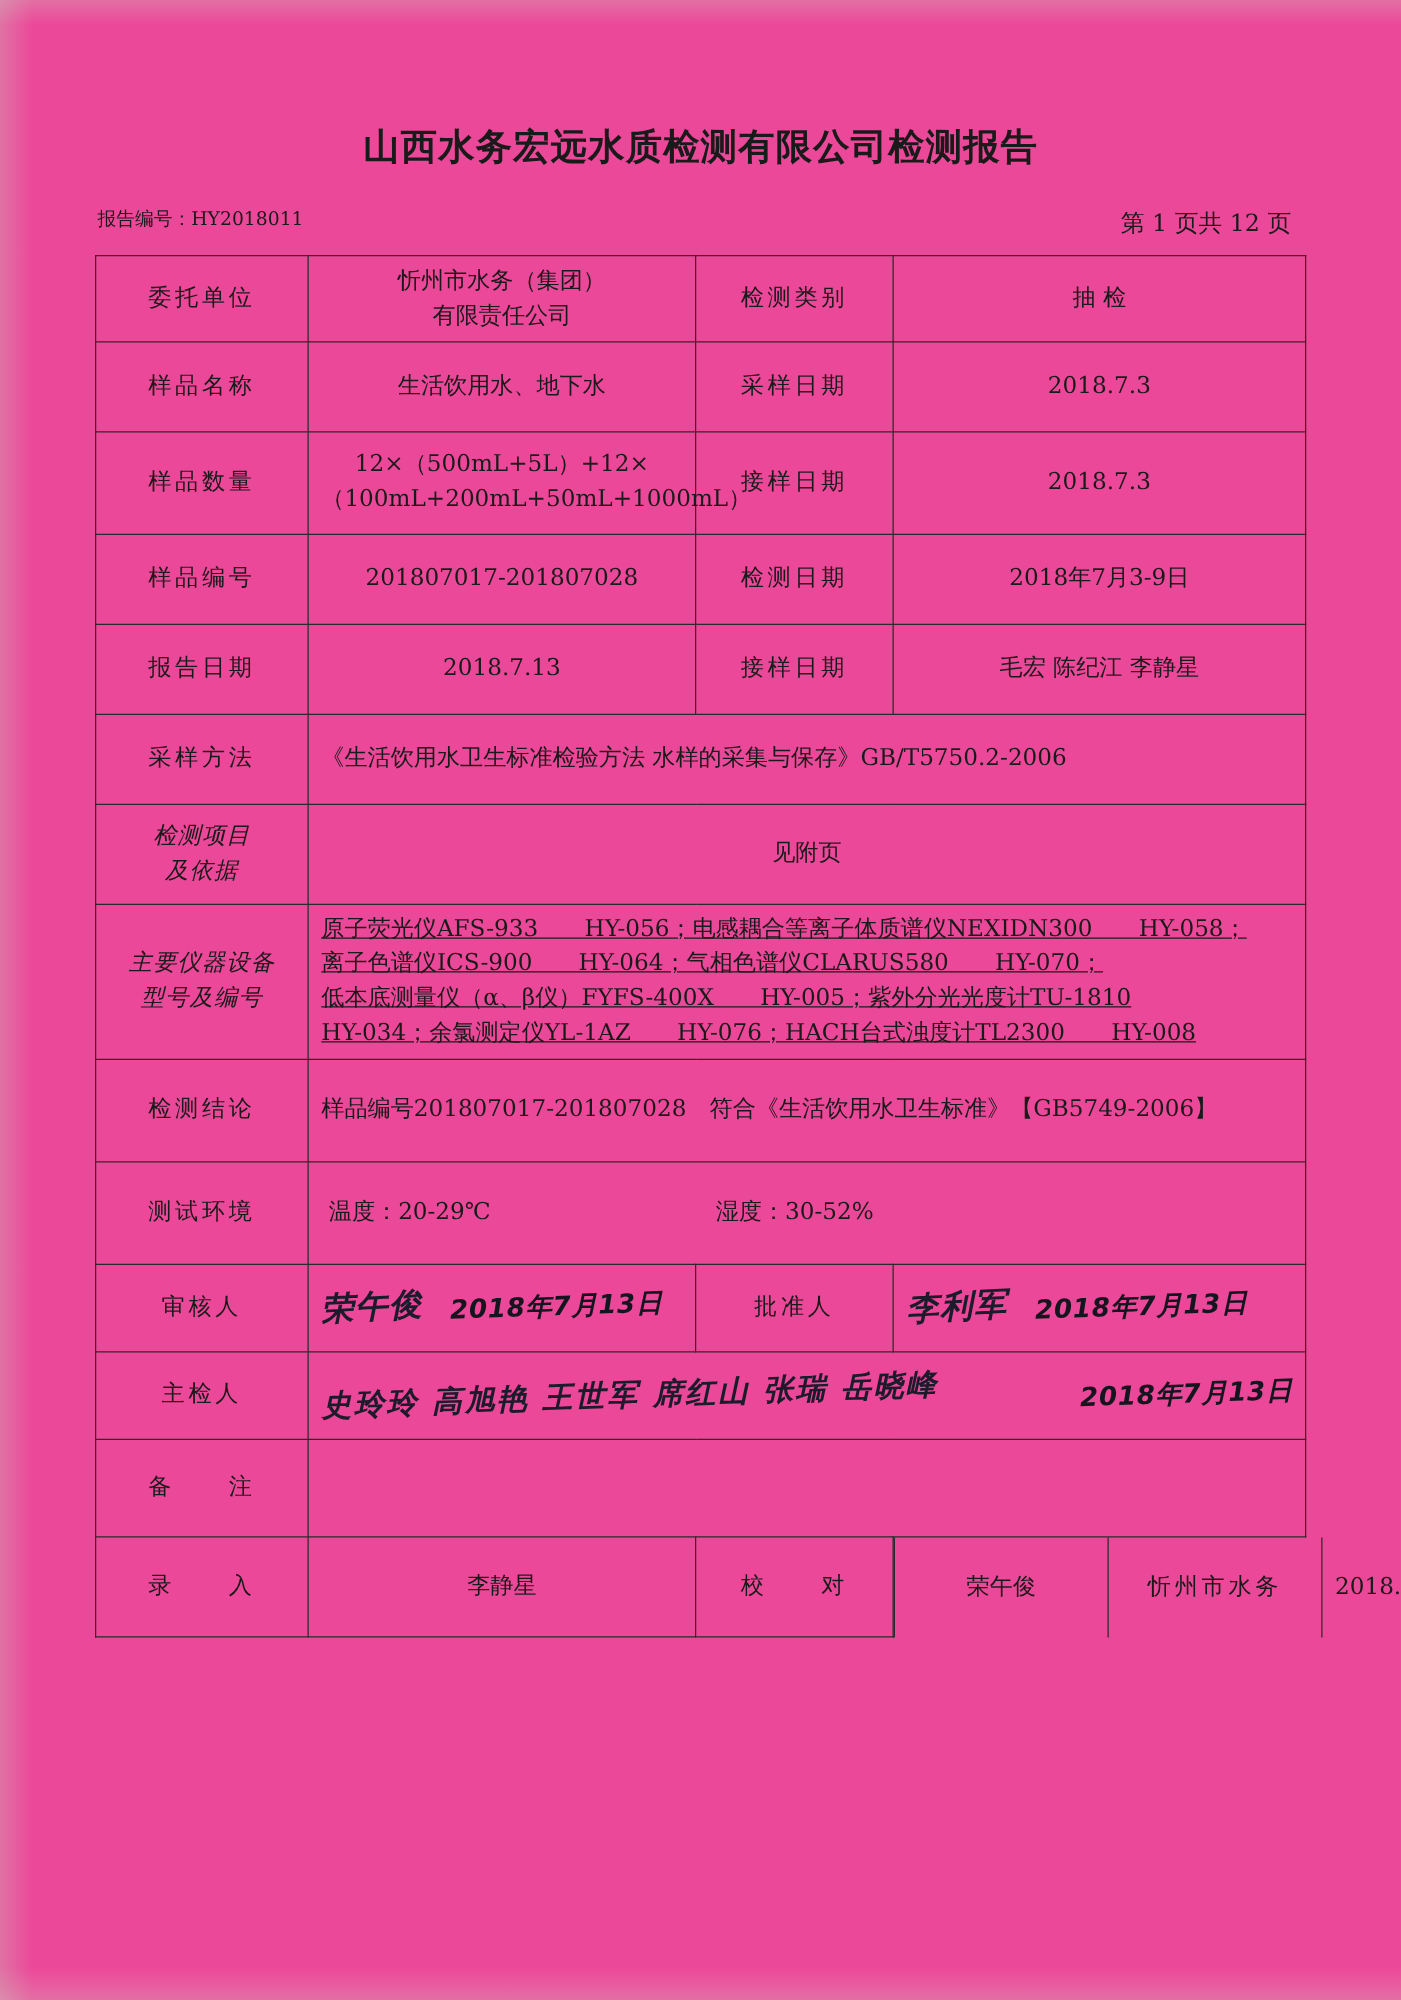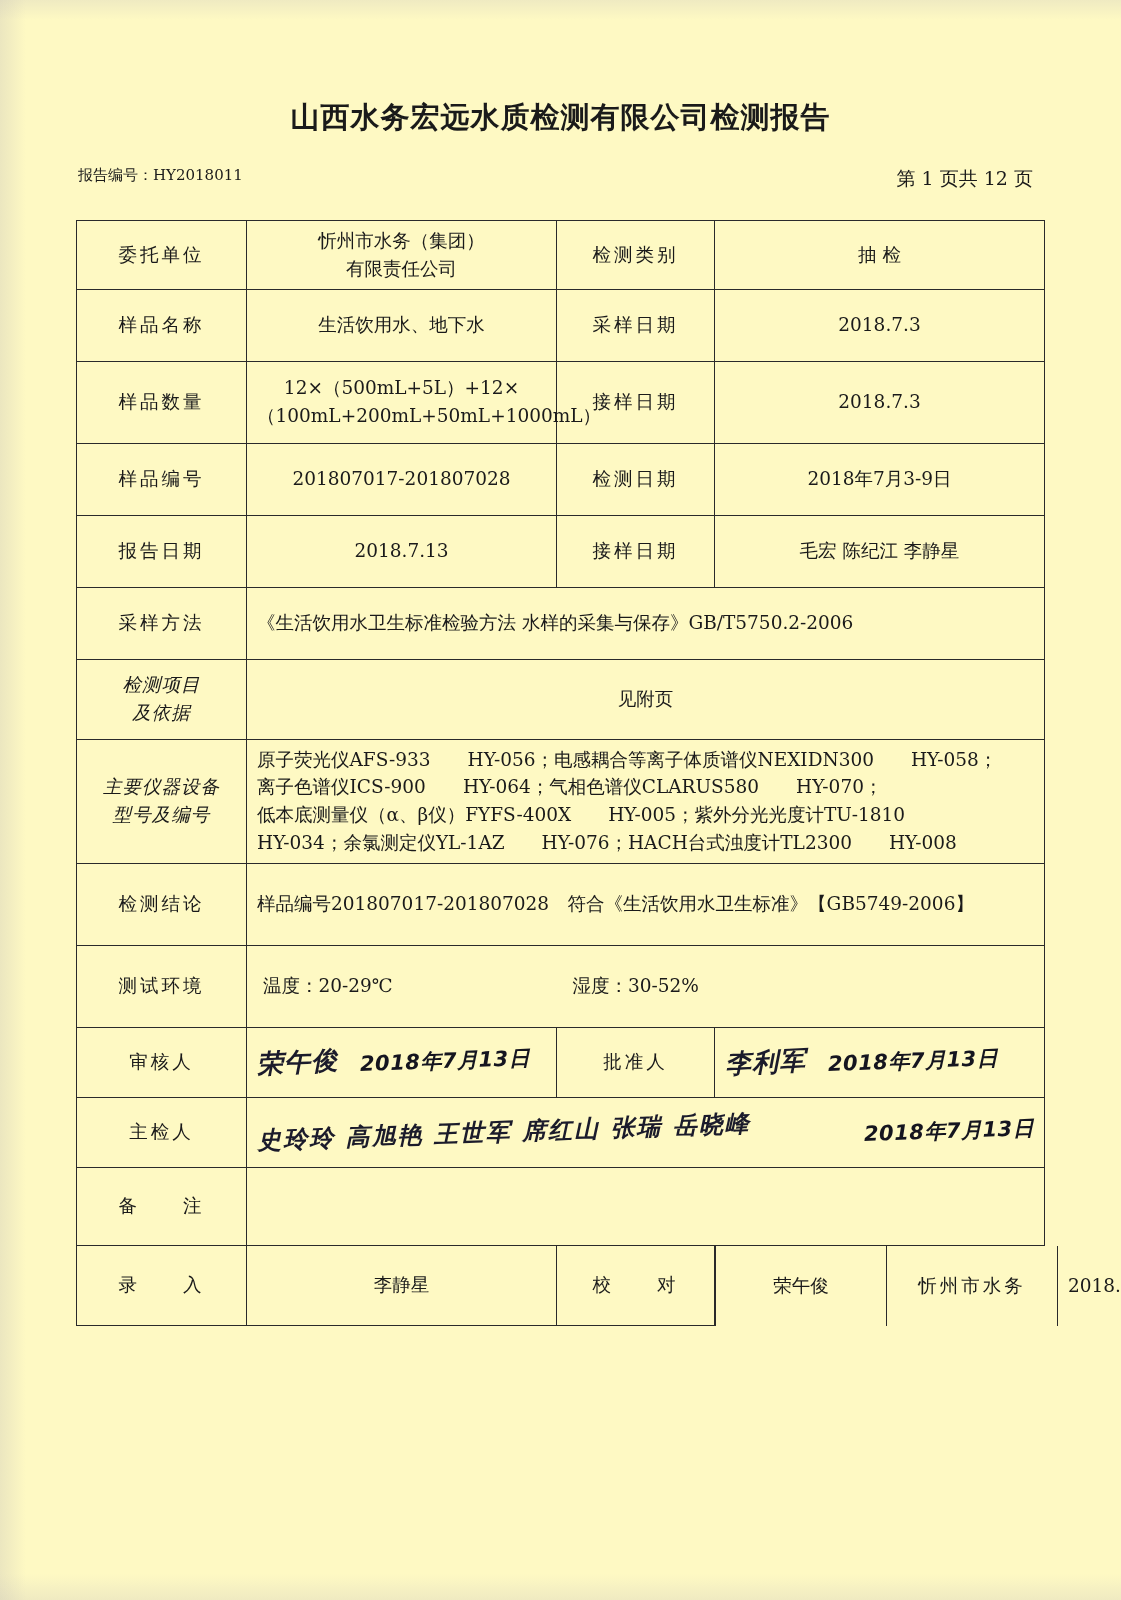--- a/index.html
+++ b/index.html
@@ -13,21 +13,21 @@
     position: relative;
     font-family: "DejaVu Serif", "Liberation Serif", serif;
     color: #1a1a1a;
     overflow: hidden;
   }
   .page {
     position: absolute;
     left: 0; top: 0;
     width: 1121px;
     height: 1600px;
-    background: #fef9c3;
+    background: #ec4899;
   }
   
   .paper-edge-left {
     position: absolute;
     left: 0; top: 0; width: 26px; height: 1600px;
     background: linear-gradient(to right, rgba(200,195,185,0.35), rgba(255,255,255,0));
     pointer-events: none;
   }
   .paper-edge-top {
     position: absolute;
@@ -61,21 +61,21 @@
   }
   .page-no {
     position: absolute;
     top: 166px;
     right: 88px;
     font-size: 19px;
   }
 
   table.main {
     position: absolute;
-    top: 220px;
+    top: 204px;
     left: 76px;
     width: 968px;
     border-collapse: collapse;
     table-layout: fixed;
   }
   table.main td {
     border: 1.5px solid #2a2a2a;
     padding: 6px 10px;
     font-size: 18.5px;
     vertical-align: middle;
@@ -143,21 +143,21 @@
     transform: rotate(-2deg);
     white-space: nowrap;
   }
   .env-row {
     display: flex;
     gap: 180px;
     padding-left: 6px;
   }
   .env-row > div { font-size: 18.5px; }
 
-  .inst-line { white-space: nowrap; }
+  .inst-line { white-space: nowrap; text-decoration: underline; }
   .inst-cell { padding-top: 10px; padding-bottom: 10px; }
 </style>
 </head>
 <body>
 
 <div class="page">
   <div class="paper-edge-left"></div>
   <div class="paper-edge-top"></div>
   <div class="paper-edge-bottom"></div>
 

